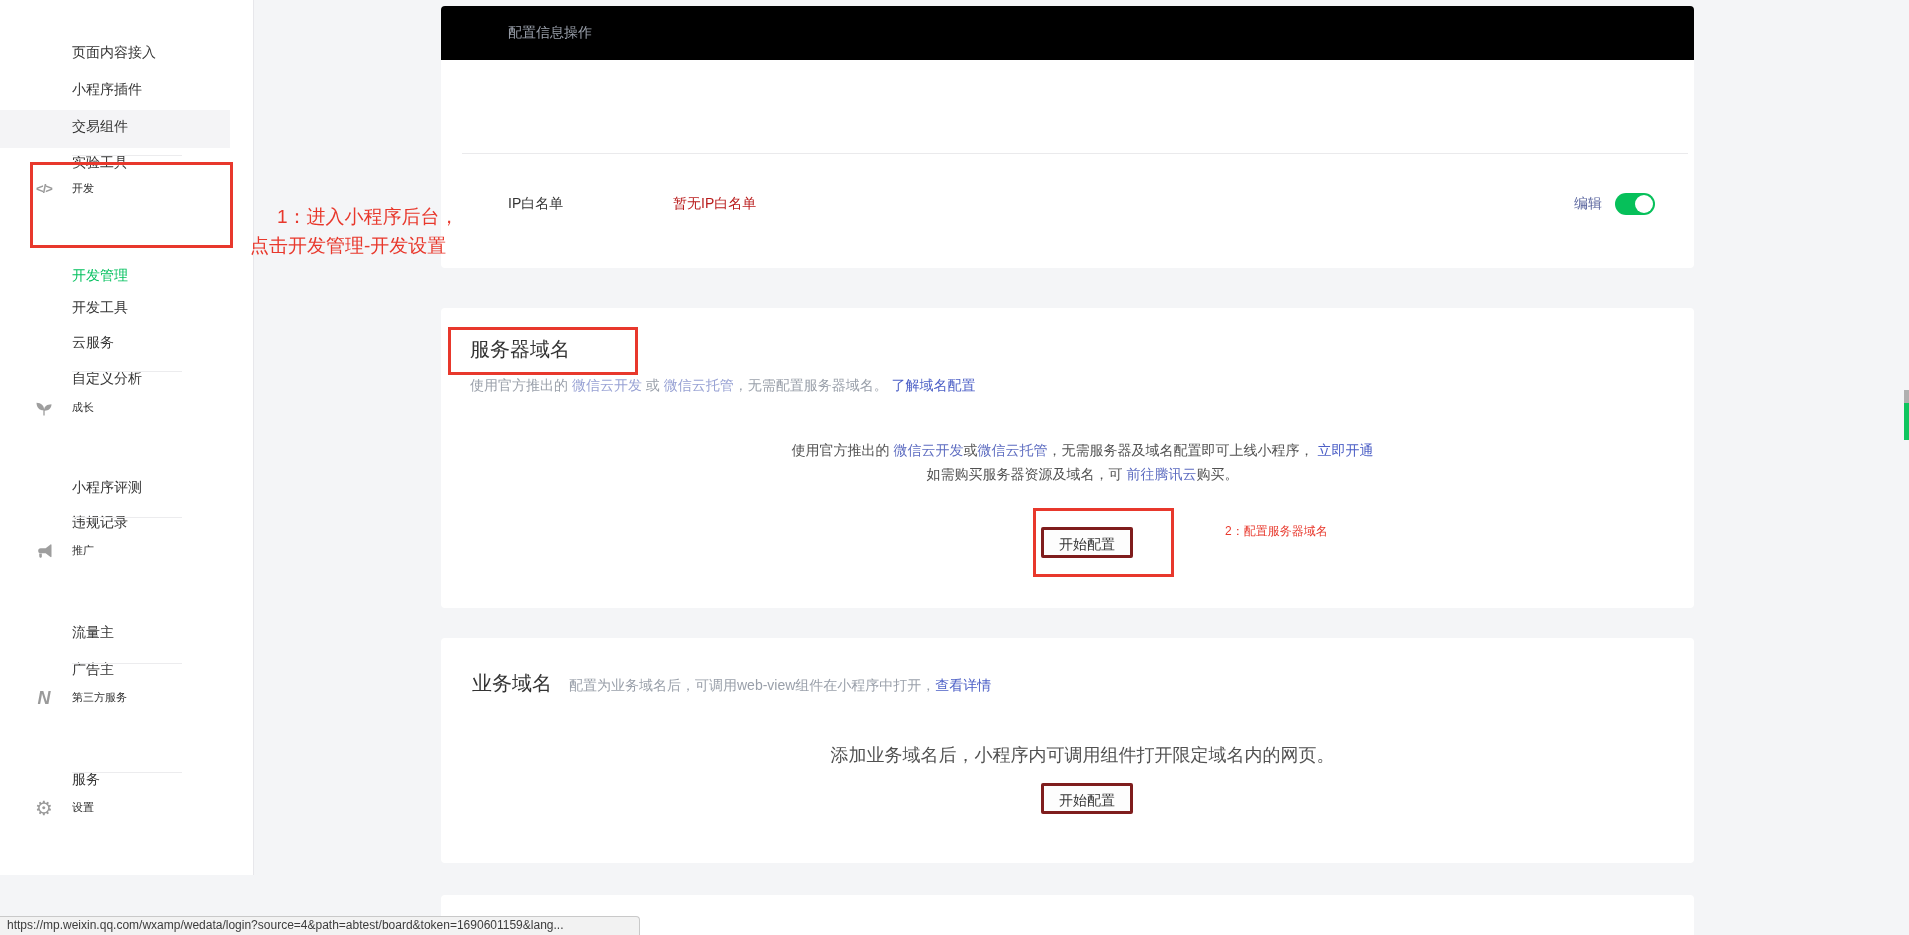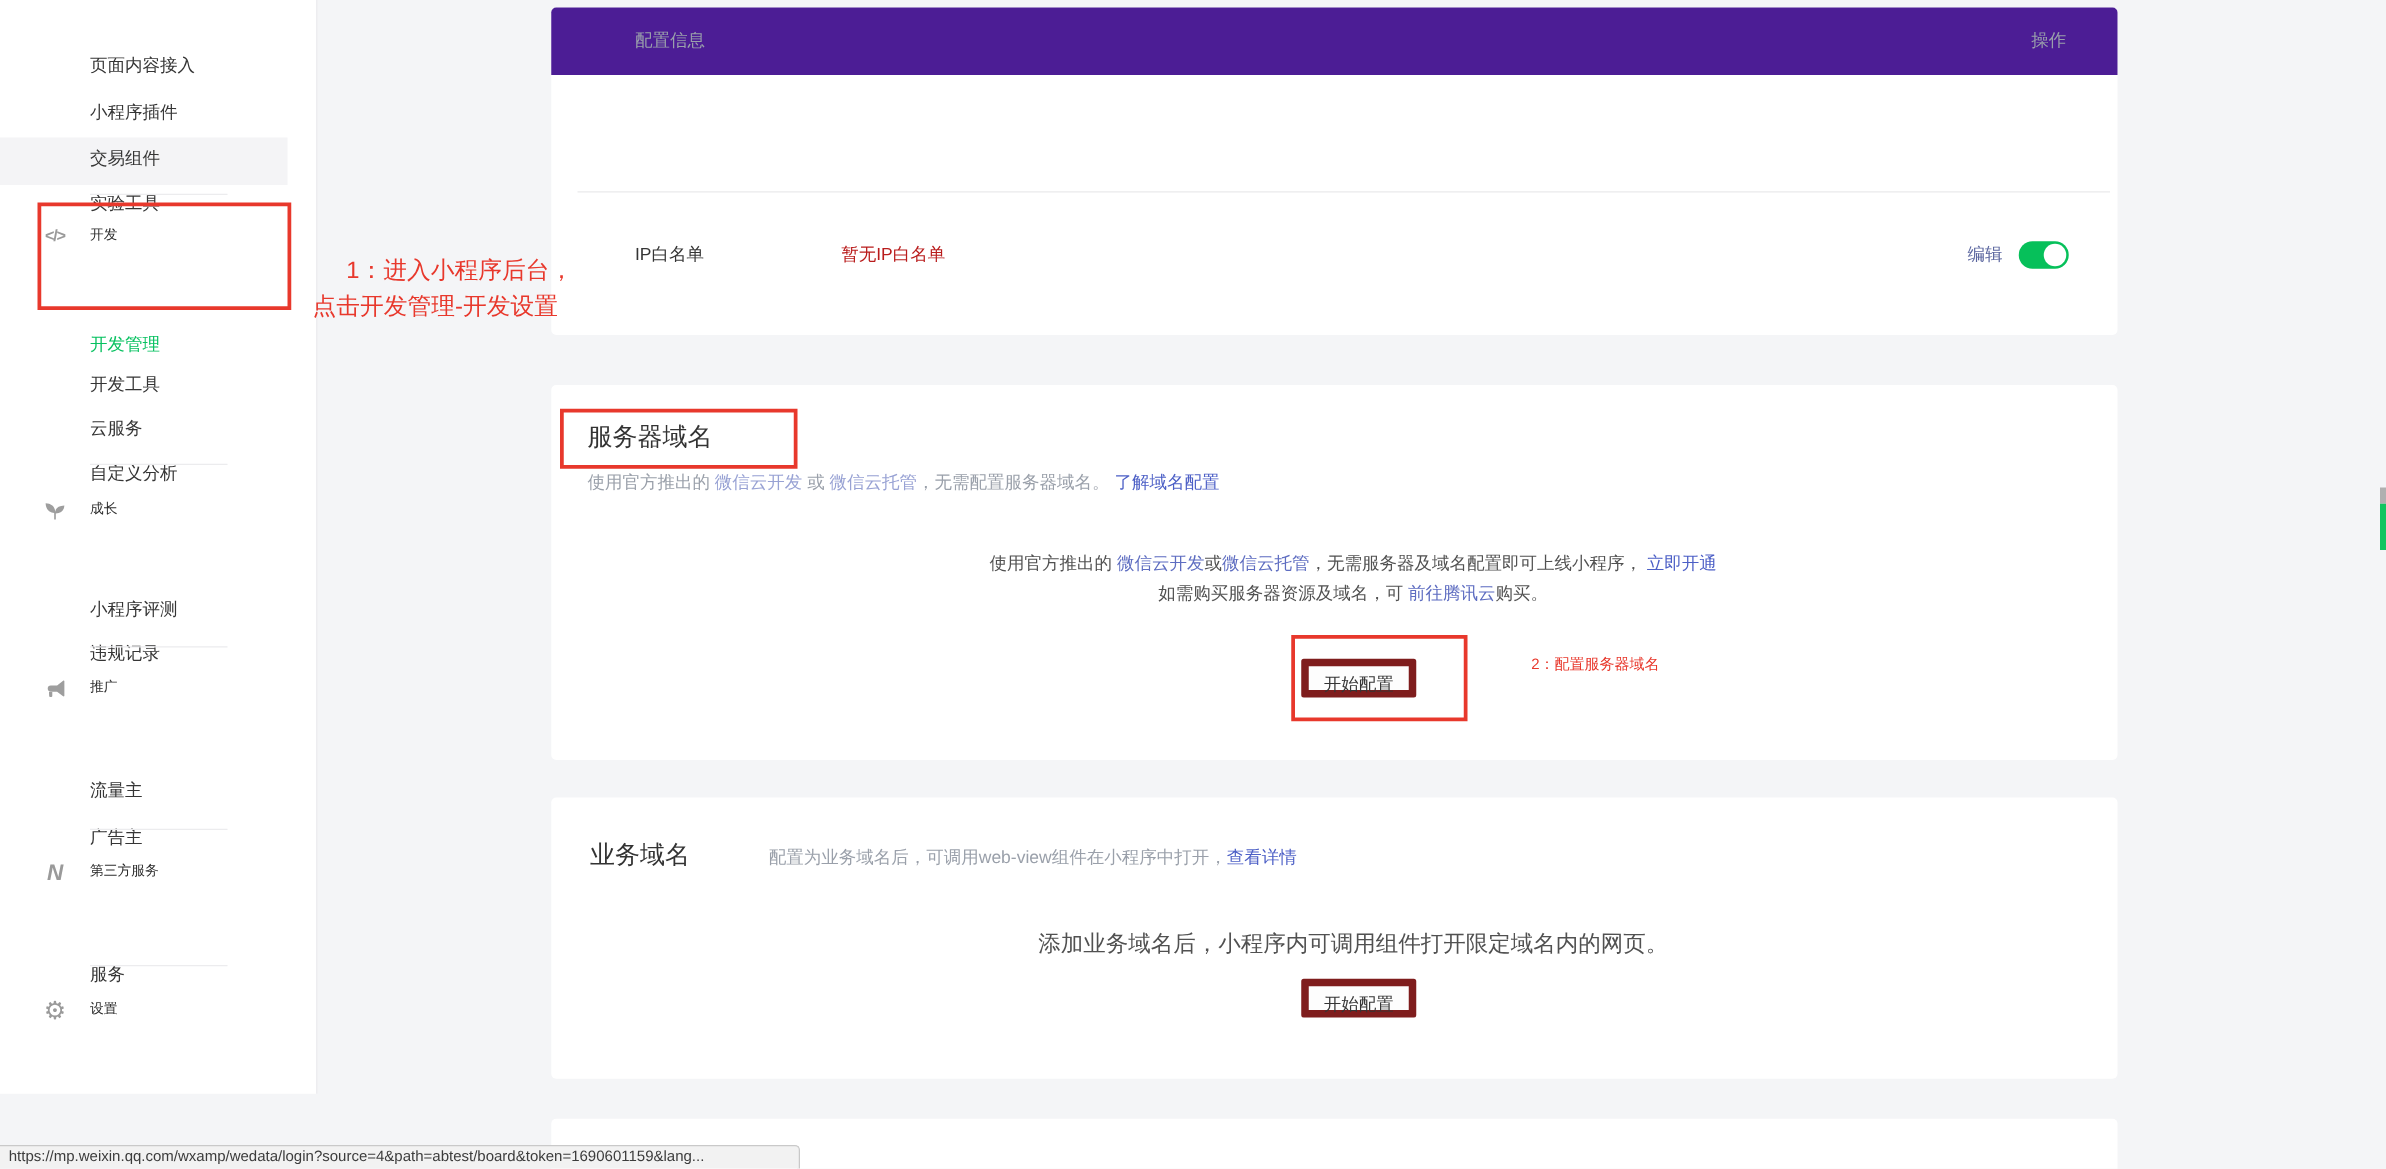--- a/index.html
+++ b/index.html
@@ -21,23 +21,23 @@
                   font-size:11px; color:#2d2d2d; white-space:nowrap; }
   .s-icon { position:absolute; left:31px; top:3px; width:26px; height:22px;
             color:#9a9a9a; text-align:center; }
   .icon-code { font-size:13px; font-weight:700; line-height:22px; letter-spacing:-1px; }
   .icon-n { font-size:18px; font-weight:700; font-style:italic; line-height:22px; }
   .icon-gear { font-size:20px; line-height:22px; font-family:"DejaVu Sans",sans-serif; }
   .s-icon svg { display:block; margin:1px auto 0; }
   
   .card { position:absolute; left:441px; width:1253px; background:#fff; border-radius:4px; }
   .card1 { top:6px; height:262px; }
-  .c1-head { position:absolute; top:0; left:0; right:0; height:54px; background:#4c1d95;
+  .c1-head { position:absolute; top:0; left:0; right:0; height:54px; background:#000000;
              border-radius:4px 4px 0 0; display:flex; align-items:center;
-             justify-content:space-between; padding:0 41px 0 67px; color:#9aa0ab; }
+             justify-content:flex-start; padding:0 41px 0 67px; color:#9aa0ab; }
   .c1-row1 { position:absolute; top:54px; left:0; right:0; height:93px; display:flex;
              align-items:center; justify-content:space-between; padding:0 41px 0 67px; }
   .c1-div { position:absolute; top:147px; left:21px; right:6px; height:1px; background:#eaeaec; }
   .c1-row2 { position:absolute; top:148px; left:0; right:0; height:114px; display:flex;
              align-items:center; justify-content:space-between;
              padding:0 39px 14px 67px; }
   .row-left { display:flex; align-items:center; }
   .ip-label { width:165px; }
   .muted { color:#b91c1c; }
   .act-link { color:#5b669f; cursor:pointer; }
@@ -55,25 +55,25 @@
   .sec-title { font-size:20px; color:#333; white-space:nowrap; }
   .sec-desc { font-size:14px; color:#9aa0aa; white-space:nowrap; }
   .lnk { color:#5e6dc1; cursor:pointer; }
   .lnk-strong { color:#4c5fc6; cursor:pointer; }
   .lnk-light { color:#98a2d4; cursor:pointer; }
   .c2-title { position:absolute; left:29px; top:28px; }
   .c2-desc { position:absolute; left:29px; top:69px; }
   .center-block { position:absolute; left:30px; right:0; top:130px; text-align:center;
                   font-size:14px; line-height:24px; color:#515151; }
   .btn { position:absolute; width:92px; height:31px; background:#fdfdfd;
-         border:6px solid #7f1d1d; border-radius:2px; font-size:14px; color:#353535;
+         border:3px solid #7f1d1d; border-radius:2px; font-size:14px; color:#353535;
          text-align:center; line-height:29px; cursor:pointer; }
   .c2-btn { left:600px; top:219px; }
   .c3-btn { left:600px; top:145px; }
-  .c3-titlerow { position:absolute; left:31px; top:32px; display:flex; align-items:baseline;gap:46px; }
+  .c3-titlerow { position:absolute; left:31px; top:32px; display:flex; align-items:baseline; }
   .c3-desc { margin-left:17px; }
   .c3-center { position:absolute; left:30px; right:0; top:105px; text-align:center;
                font-size:18px; color:#515151; }
   
   .redbox { position:absolute; border:3px solid #e8382c; }
   .rb-sidebar { left:30px; top:162px; width:203px; height:86px; z-index:5; }
   .rb-title { left:7px; top:19px; width:190px; height:48px; }
   .rb-btn { left:592px; top:200px; width:141px; height:69px; }
   .ann { position:absolute; color:#e8382c; font-size:19px; line-height:29px; white-space:nowrap; }
   .ann1 { left:250px; top:202px; z-index:5; }

